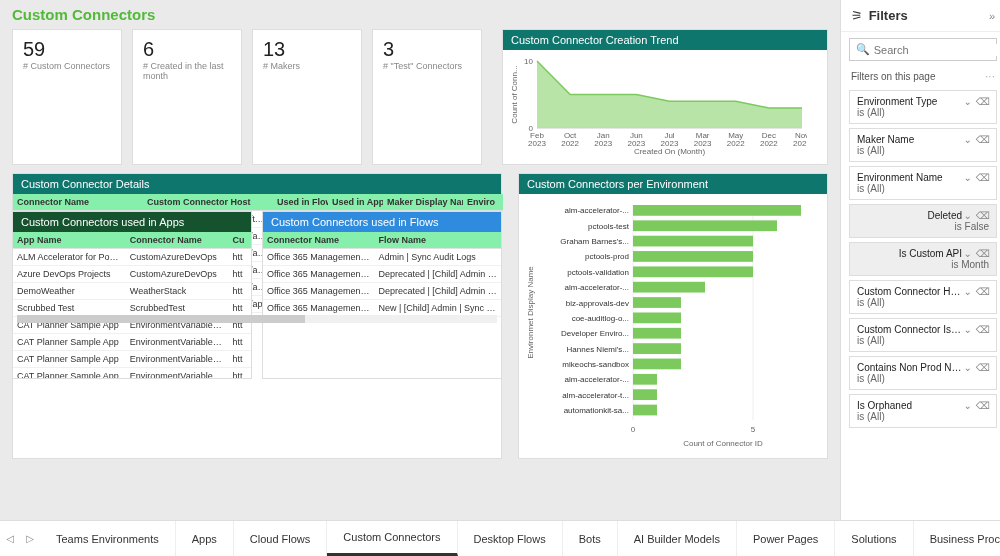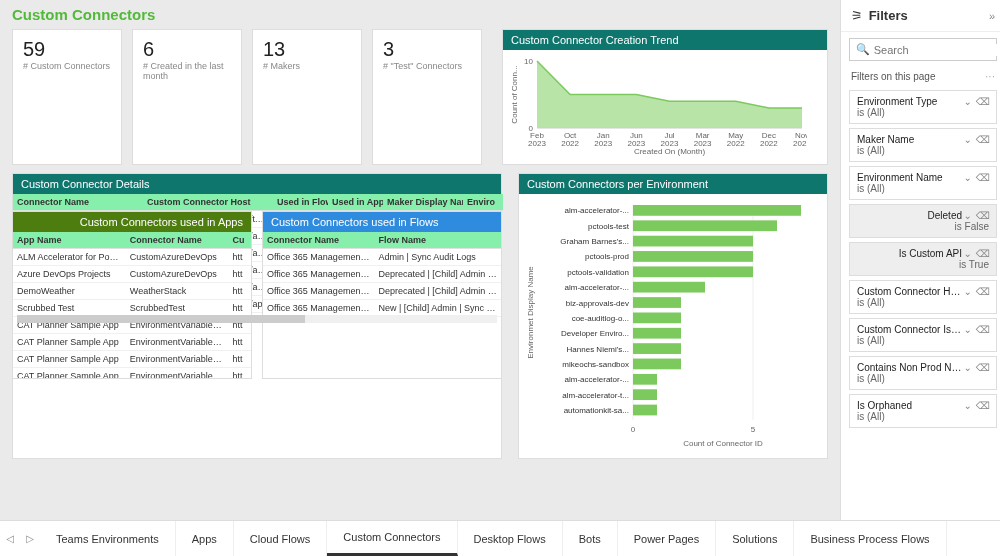--- a/index.html
+++ b/index.html
@@ -7,21 +7,21 @@
     .app { display: flex; height: 100%; }
     .main { flex: 1; display: flex; flex-direction: column; background: #eaeaea; }
     .title { color: #53b93a; font-size: 15px; font-weight: 600; padding: 6px 12px; }
     .content { flex: 1; padding: 0 12px 8px; overflow: hidden; }
     .top-row { display: flex; gap: 10px; margin-bottom: 8px; }
     .kpi { background: #fff; border: 1px solid #ddd; width: 110px; padding: 8px 10px; }
     .kpi-val { font-size: 20px; font-weight: 400; color: #222; }
     .kpi-label { font-size: 9px; color: #888; }
     .chart-trend { flex: 1; background: #fff; border: 1px solid #ddd; margin-left: 10px; }
     .chart-header { background: #0f766e; color: #fff; padding: 4px 8px; font-size: 11px; font-weight: 500; }
-    .chart-header.purple { background: #4d7c0f; text-align: right; }
+    .chart-header.purple { background: #14532d; }
     .chart-header.blue { background: #2e8bde; }
     .chart-body { padding: 6px 4px; }
     .row2 { display: flex; gap: 16px; margin-bottom: 8px; }
     .details { flex: 1; background: #fff; border: 1px solid #ddd; max-width: 490px; }
     .tbl { width: 100%; border-collapse: collapse; table-layout: fixed; }
     .tbl th { text-align: left; font-weight: 600; font-size: 9px; padding: 3px 4px; background: #86efac; border-bottom: 1px solid #e0e0e0; white-space: nowrap; overflow: hidden; }
     .tbl td { font-size: 9px; padding: 3px 4px; color: #333; white-space: nowrap; overflow: hidden; text-overflow: ellipsis; vertical-align: top; border-bottom: 1px solid #f0f0f0; }
     .tbl td.num { text-align: right; padding-right: 10px; }
     .row3 { display: flex; gap: 10px; }
     .small-tbl { width: 240px; background: #fff; border: 1px solid #ddd; }
@@ -365,21 +365,21 @@
         <div class="filter-card active">
           <div class="filter-name">Deleted</div>
           <div class="filter-val">is False</div>
           <div class="filter-icons">
             <span>⌄</span>
             <span>⌫</span>
           </div>
         </div>
         <div class="filter-card active">
           <div class="filter-name">Is Custom API</div>
-          <div class="filter-val">is True</div>
+          <div class="filter-val">is Month</div>
           <div class="filter-icons">
             <span>⌄</span>
             <span>⌫</span>
           </div>
         </div>
         <div class="filter-card">
           <div class="filter-name">Custom Connector Host</div>
           <div class="filter-val">is (All)</div>
           <div class="filter-icons">
             <span>⌄</span>
@@ -417,17 +417,18 @@
 <div class="nav-bar">
   <div class="nav-arrow">◁</div>
   <div class="nav-arrow">▷</div>
   <div id="nav-tabs" style="display:flex;height:100%;flex:1;overflow:hidden;">
       <div class="nav-tab">Teams Environments</div>
       <div class="nav-tab">Apps</div>
       <div class="nav-tab">Cloud Flows</div>
       <div class="nav-tab active">Custom Connectors</div>
       <div class="nav-tab">Desktop Flows</div>
       <div class="nav-tab">Bots</div>
+      <div class="nav-tab">AI Builder Models</div>
       <div class="nav-tab">Power Pages</div>
       <div class="nav-tab">Solutions</div>
       <div class="nav-tab">Business Process Flows</div>
     </div>
 </div>
 
 </body></html>

